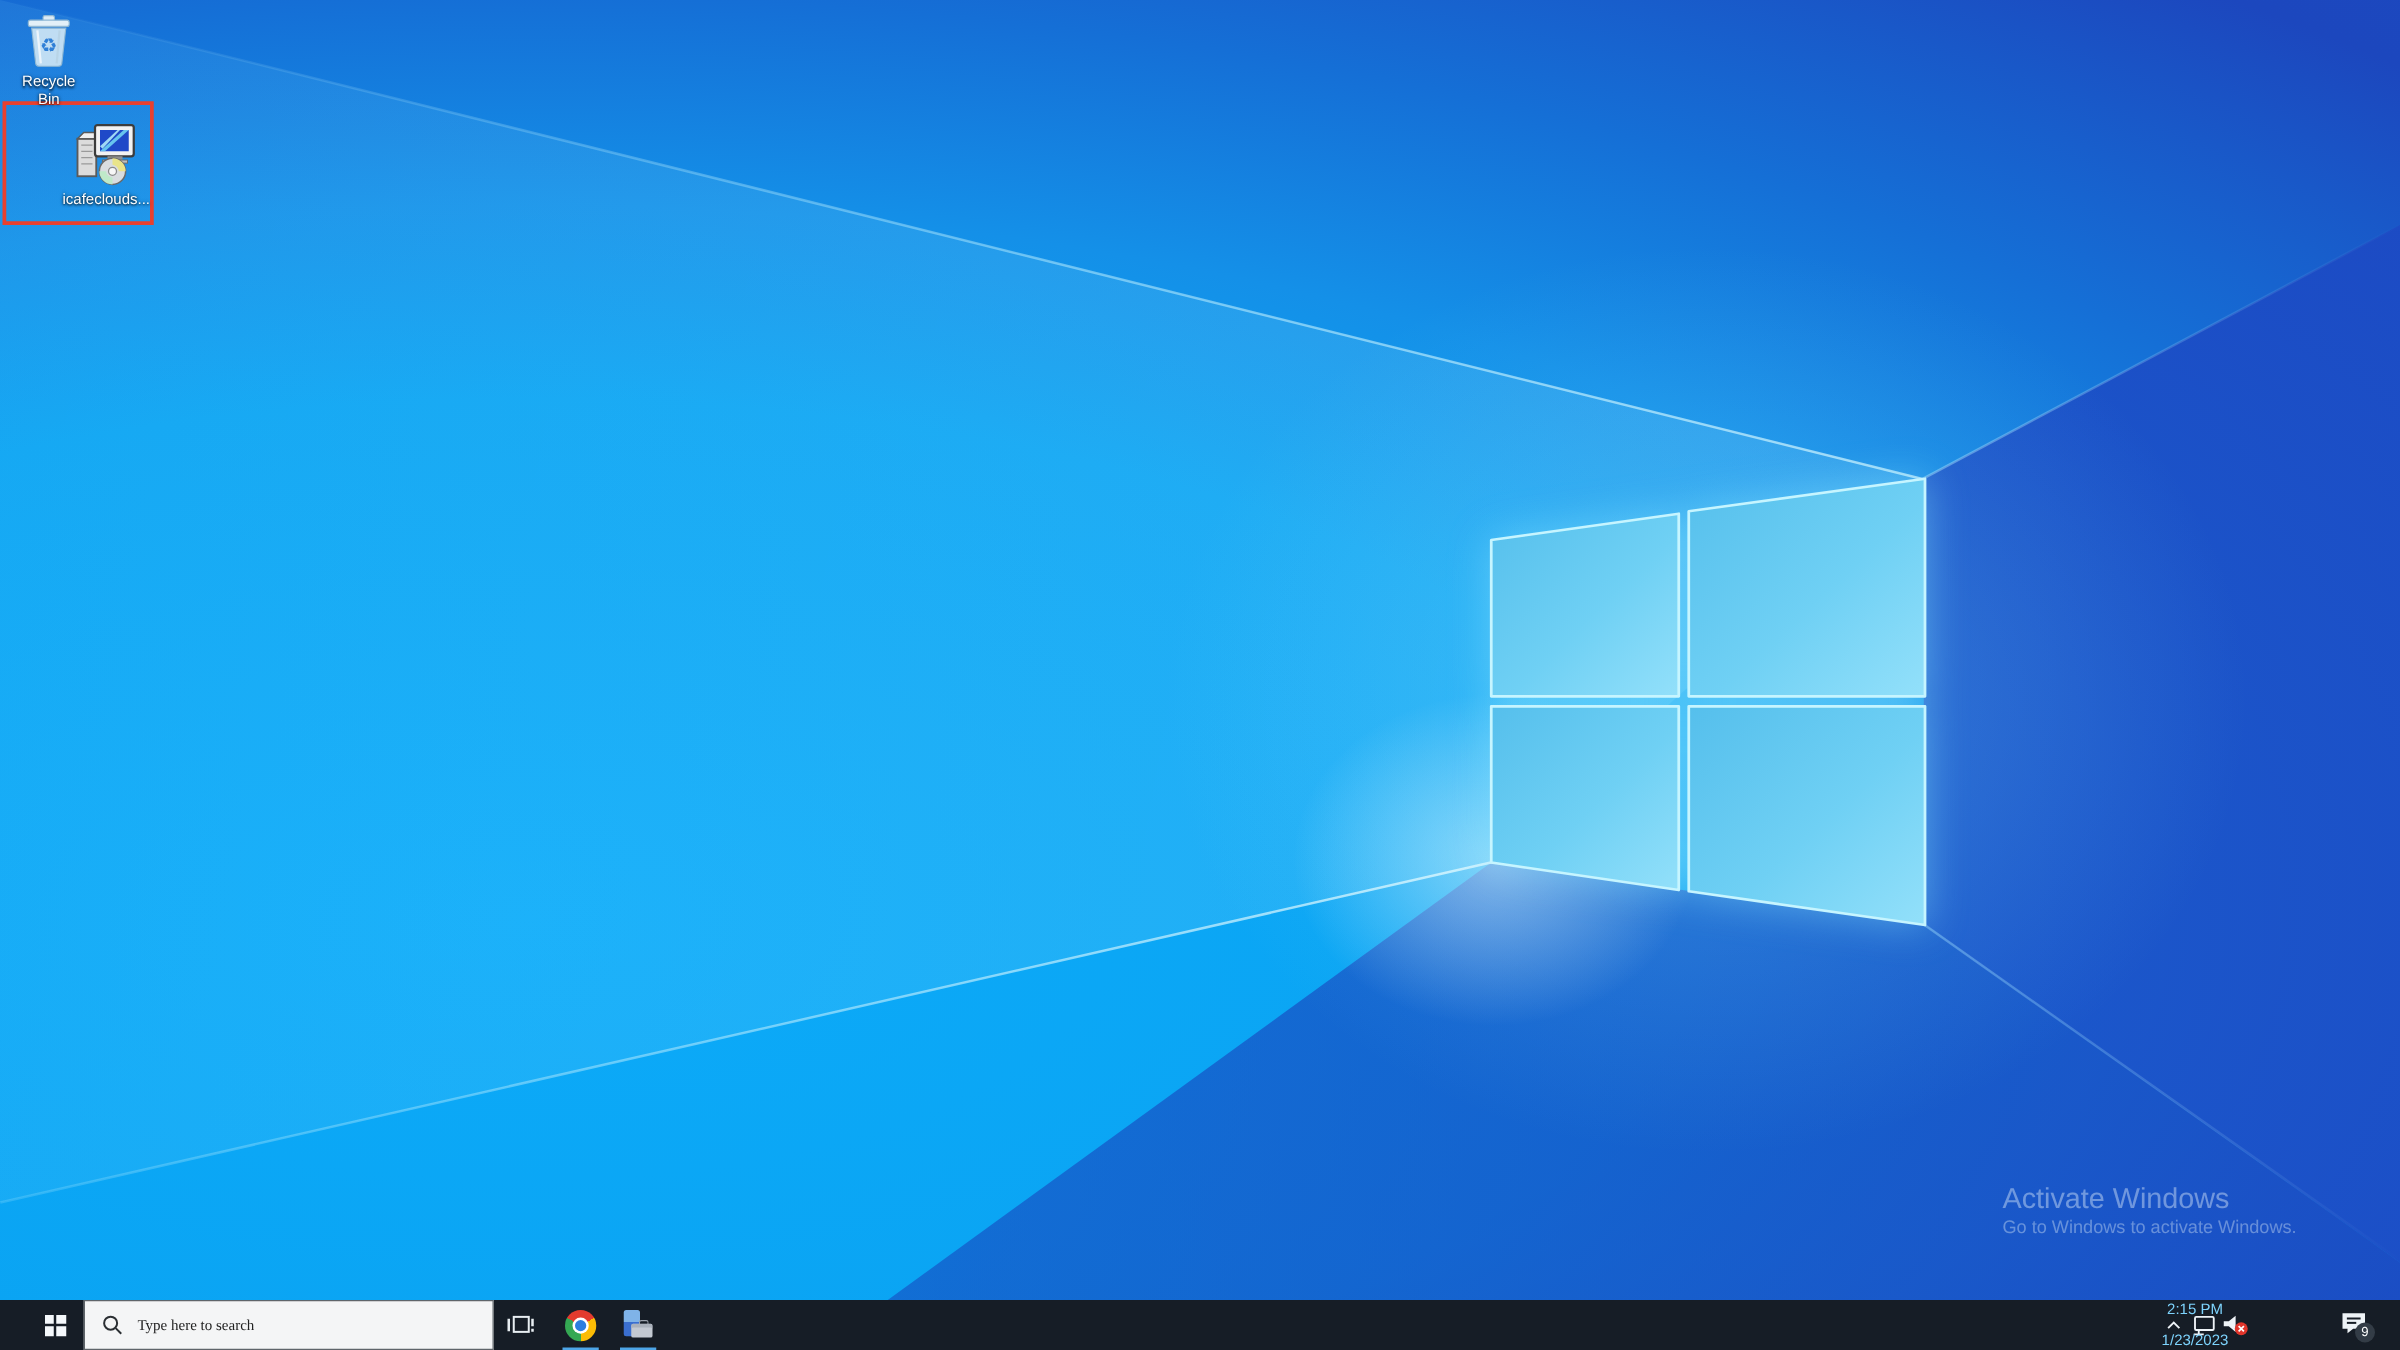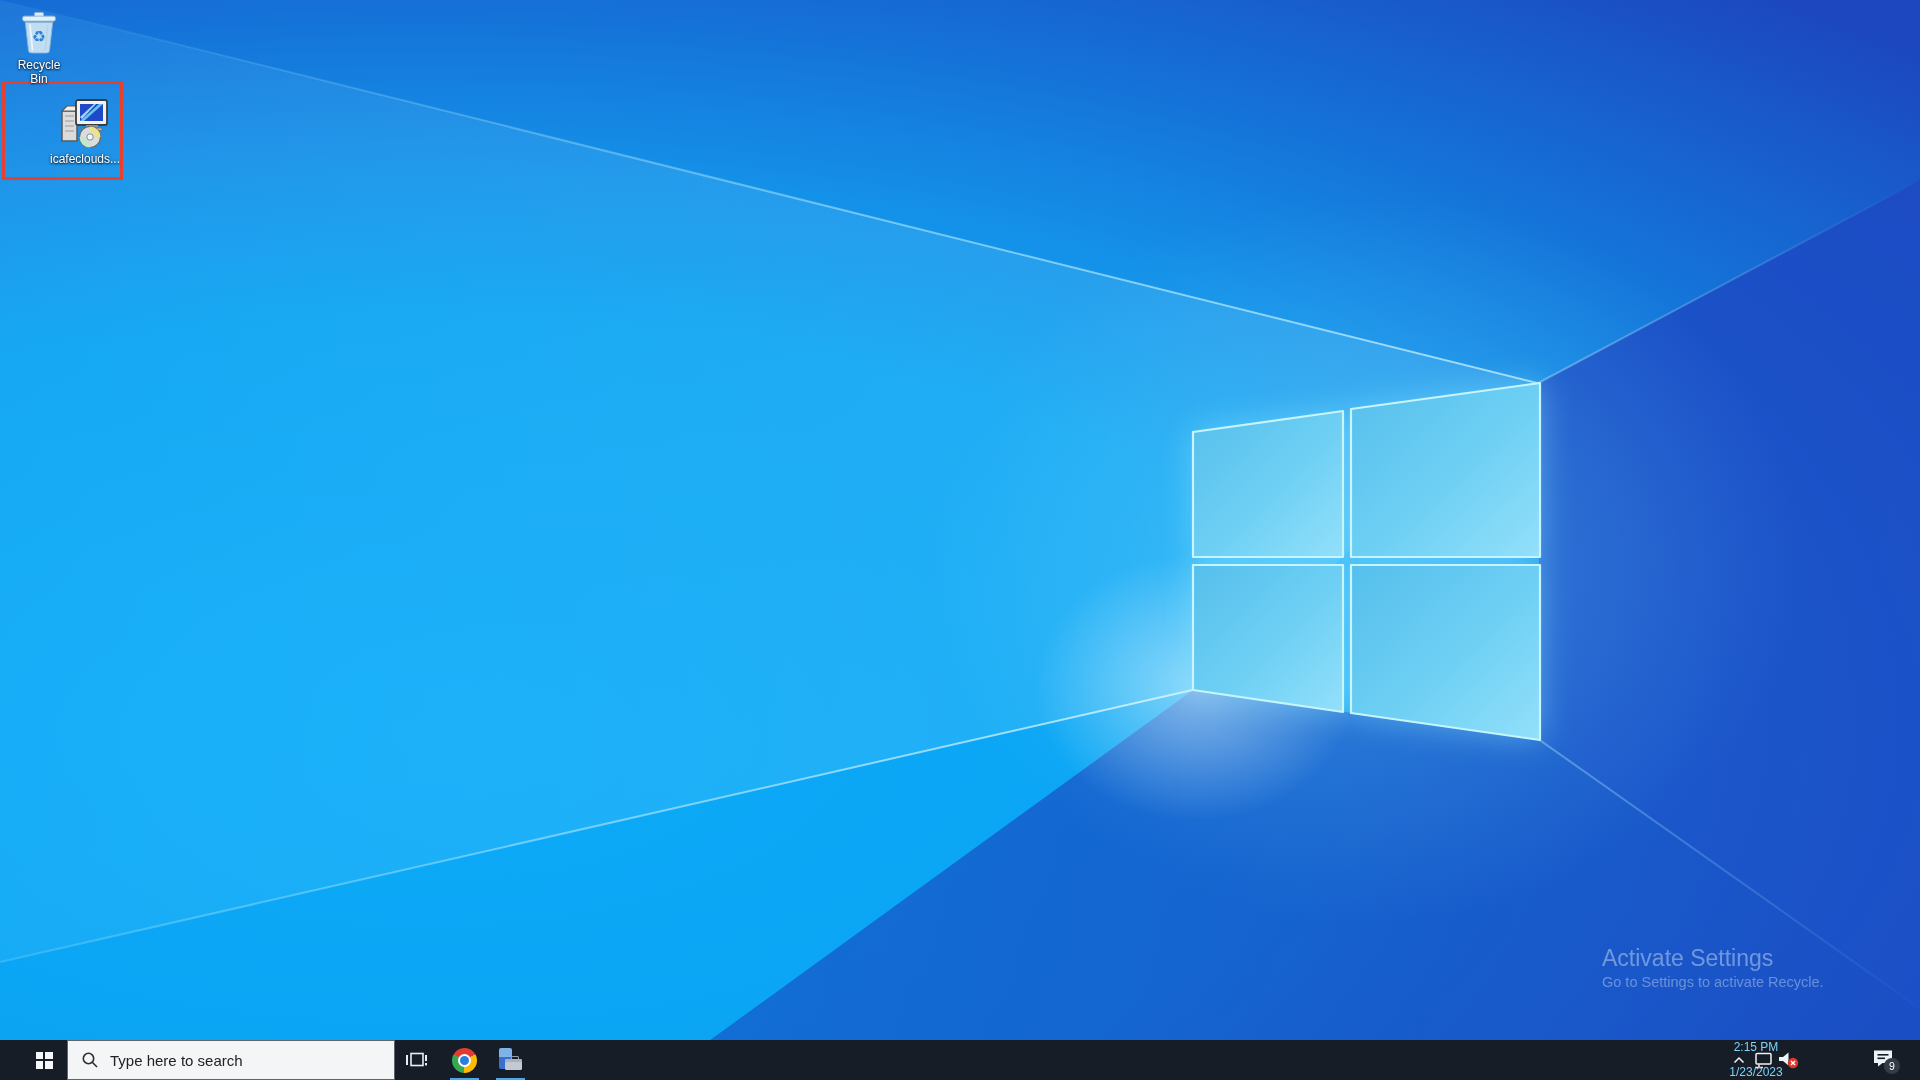--- a/index.html
+++ b/index.html
@@ -47,21 +47,21 @@
   .tb-btn{position:absolute;top:0;height:40px;display:flex;align-items:center;justify-content:center;}
   .start-btn{left:0;width:67px;}
   .win-flag{position:relative;width:17px;height:17px;margin-left:21px;}
   .win-flag span{position:absolute;width:7.5px;height:7.5px;background:#f4f8fb;}
   .win-flag .s1{left:0;top:0}.win-flag .s2{right:0;top:0}
   .win-flag .s3{left:0;bottom:0}.win-flag .s4{right:0;bottom:0}
   .search-box{position:absolute;left:67px;top:0;width:326px;height:38px;border:1px solid #5f656a;
     background:#f4f5f6;display:flex;align-items:center;}
   .search-box svg{margin-left:13px;flex:0 0 auto;}
   .search-input{flex:1;border:none;outline:none;background:transparent;margin-left:9px;
-    font-size:15px;color:#1c1c1c;font-family:Liberation Sans, sans-serif;}
+    font-size:12px;color:#1c1c1c;font-family:Liberation Serif, serif;}
   .search-input::placeholder{color:#222;opacity:1;}
   .tv-btn{left:396px;width:40px;}
   .chrome-btn{left:444px;width:40px;}
   .inst-btn{left:490px;width:40px;}
   .chrome-icon{position:relative;width:25px;height:25px;border-radius:50%;
     background:conic-gradient(from 60deg,#fbbc05 0 120deg,#34a853 120deg 240deg,#e33b2e 240deg 360deg);}
   .chrome-icon::before{content:"";position:absolute;left:50%;top:50%;width:13px;height:13px;margin:-6.5px;
     border-radius:50%;background:#fff;}
   .chrome-icon::after{content:"";position:absolute;left:50%;top:50%;width:9px;height:9px;margin:-4.5px;
     border-radius:50%;background:#2c7de0;}
@@ -150,22 +150,22 @@
       <rect x="23" y="31" width="20" height="2.5" fill="#bfbfbf" stroke="#6a6a6a" stroke-width="0.8"></rect>
       <circle cx="31" cy="40" r="10.5" fill="#d9dde0" stroke="#6a6a6a" stroke-width="1.2"></circle>
       <path d="M31 29.5 A10.5 10.5 0 0 1 41.5 40 L36 40 A5.5 5.5 0 0 0 31 34.8 Z" fill="#e9e48a"></path>
       <path d="M20.5 40 A10.5 10.5 0 0 0 31 50.5 L31 45 A5.5 5.5 0 0 1 25.8 40 Z" fill="#bfe9c9"></path>
       <circle cx="31" cy="40" r="3.2" fill="#f7f7f7" stroke="#8a8a8a" stroke-width="1"></circle>
     </svg>
     <div class="desk-label">icafeclouds...</div>
   </div>
 
   <div class="watermark">
-    <div class="t1">Activate Settings</div>
-    <div class="t2">Go to Settings to activate Recycle.</div>
+    <div class="t1">Activate Windows</div>
+    <div class="t2">Go to Windows to activate Windows.</div>
   </div>
 
   <div class="taskbar">
 
     <div class="tb-btn start-btn">
       <div class="win-flag">
         <span class="s1"></span>
           <span class="s2"></span>
           <span class="s3"></span>
           <span class="s4"></span>

